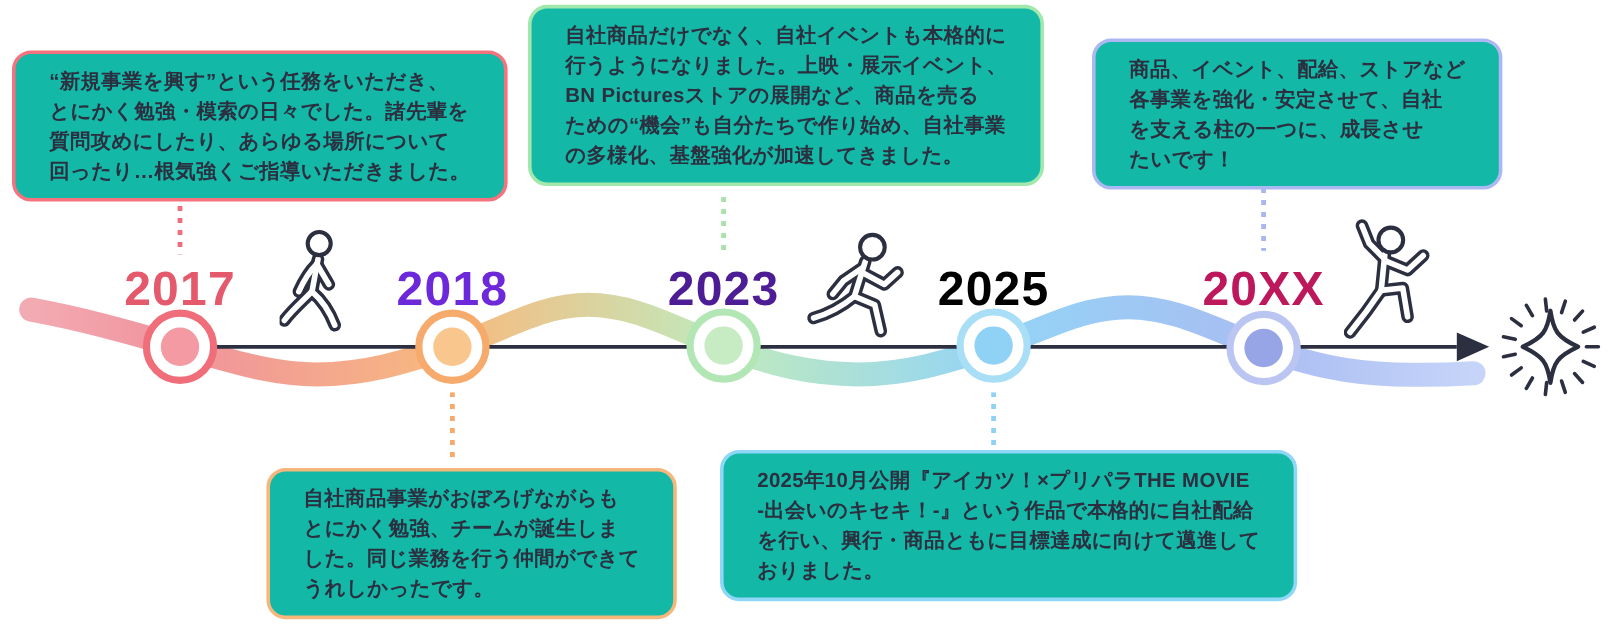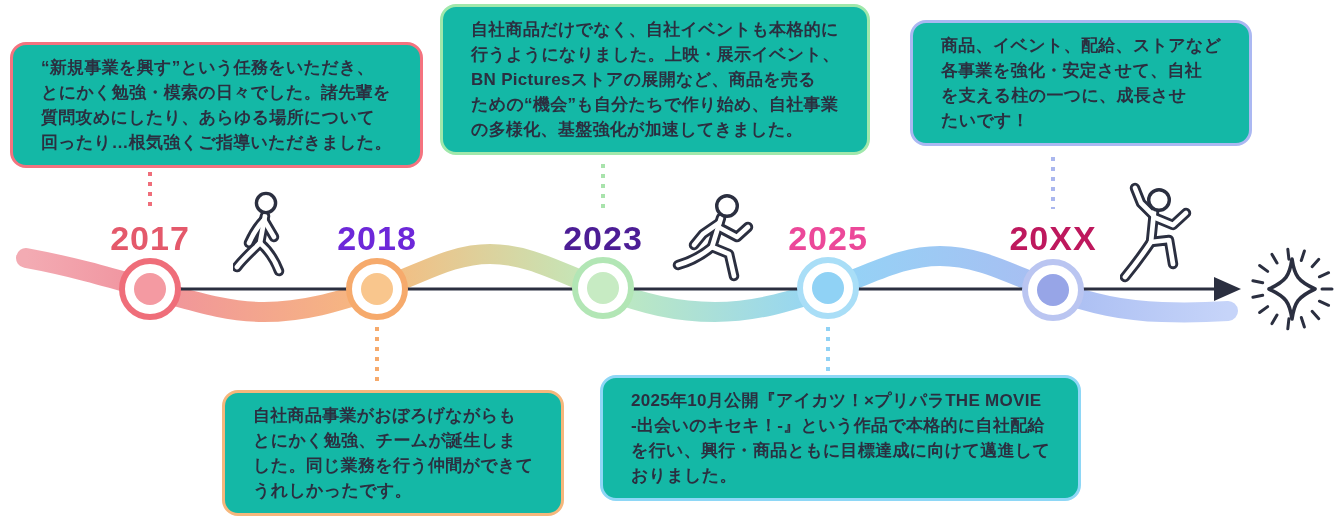--- a/index.html
+++ b/index.html
@@ -13,31 +13,31 @@
   
   .bubble{
     position:absolute;z-index:5;background:#14b8a6;border:3px solid #ccc;border-radius:16px;
     padding:10px 28px;font-size:17px;line-height:25px;font-weight:700;letter-spacing:.3px;
     color:#2b2f40;white-space:pre-line;width:max-content;max-width:480px;
   }
   .b2017{left:10px;top:23px;border-color:#f4737f;margin-top:19px;}
   .b2018{left:222px;top:390px;border-color:#f6b77c;}
   .b2023{left:440px;top:4px;border-color:#a0e8ab;}
   .b2025{left:600px;top:375px;border-color:#8ed7f6;}
-  .b20xx{left:910px;top:20px;border-color:#abb8f2;}
+  .b20xx{left:910px;top:32px;border-color:#abb8f2;}
 
   
   .year{
     position:absolute;z-index:3;top:219px;width:140px;text-align:center;
-    font-size:34px;font-weight:700;letter-spacing:1px;
+    font-size:40px;font-weight:700;letter-spacing:1px;
   }
   .y2017{left:80px;color:#e4596b;}
   .y2018{left:307px;color:#6d28d9;}
   .y2023{left:533px;color:#4c1d95;}
-  .y2025{left:758px;color:#ec4899;}
+  .y2025{left:758px;color:#000000;}
   .y20xx{left:983px;color:#be185d;}
 
   
   .node{
     position:absolute;z-index:4;width:62px;height:62px;border-radius:50%;
     background:#fff;border:6px solid #ccc;box-sizing:border-box;
     display:flex;align-items:center;justify-content:center;
   }
   .node-inner{width:32px;height:32px;border-radius:50%;}
   .n2017{left:119px;top:258px;border-color:#ef6e7a;}  .n2017 .node-inner{background:#f49aa2;}

